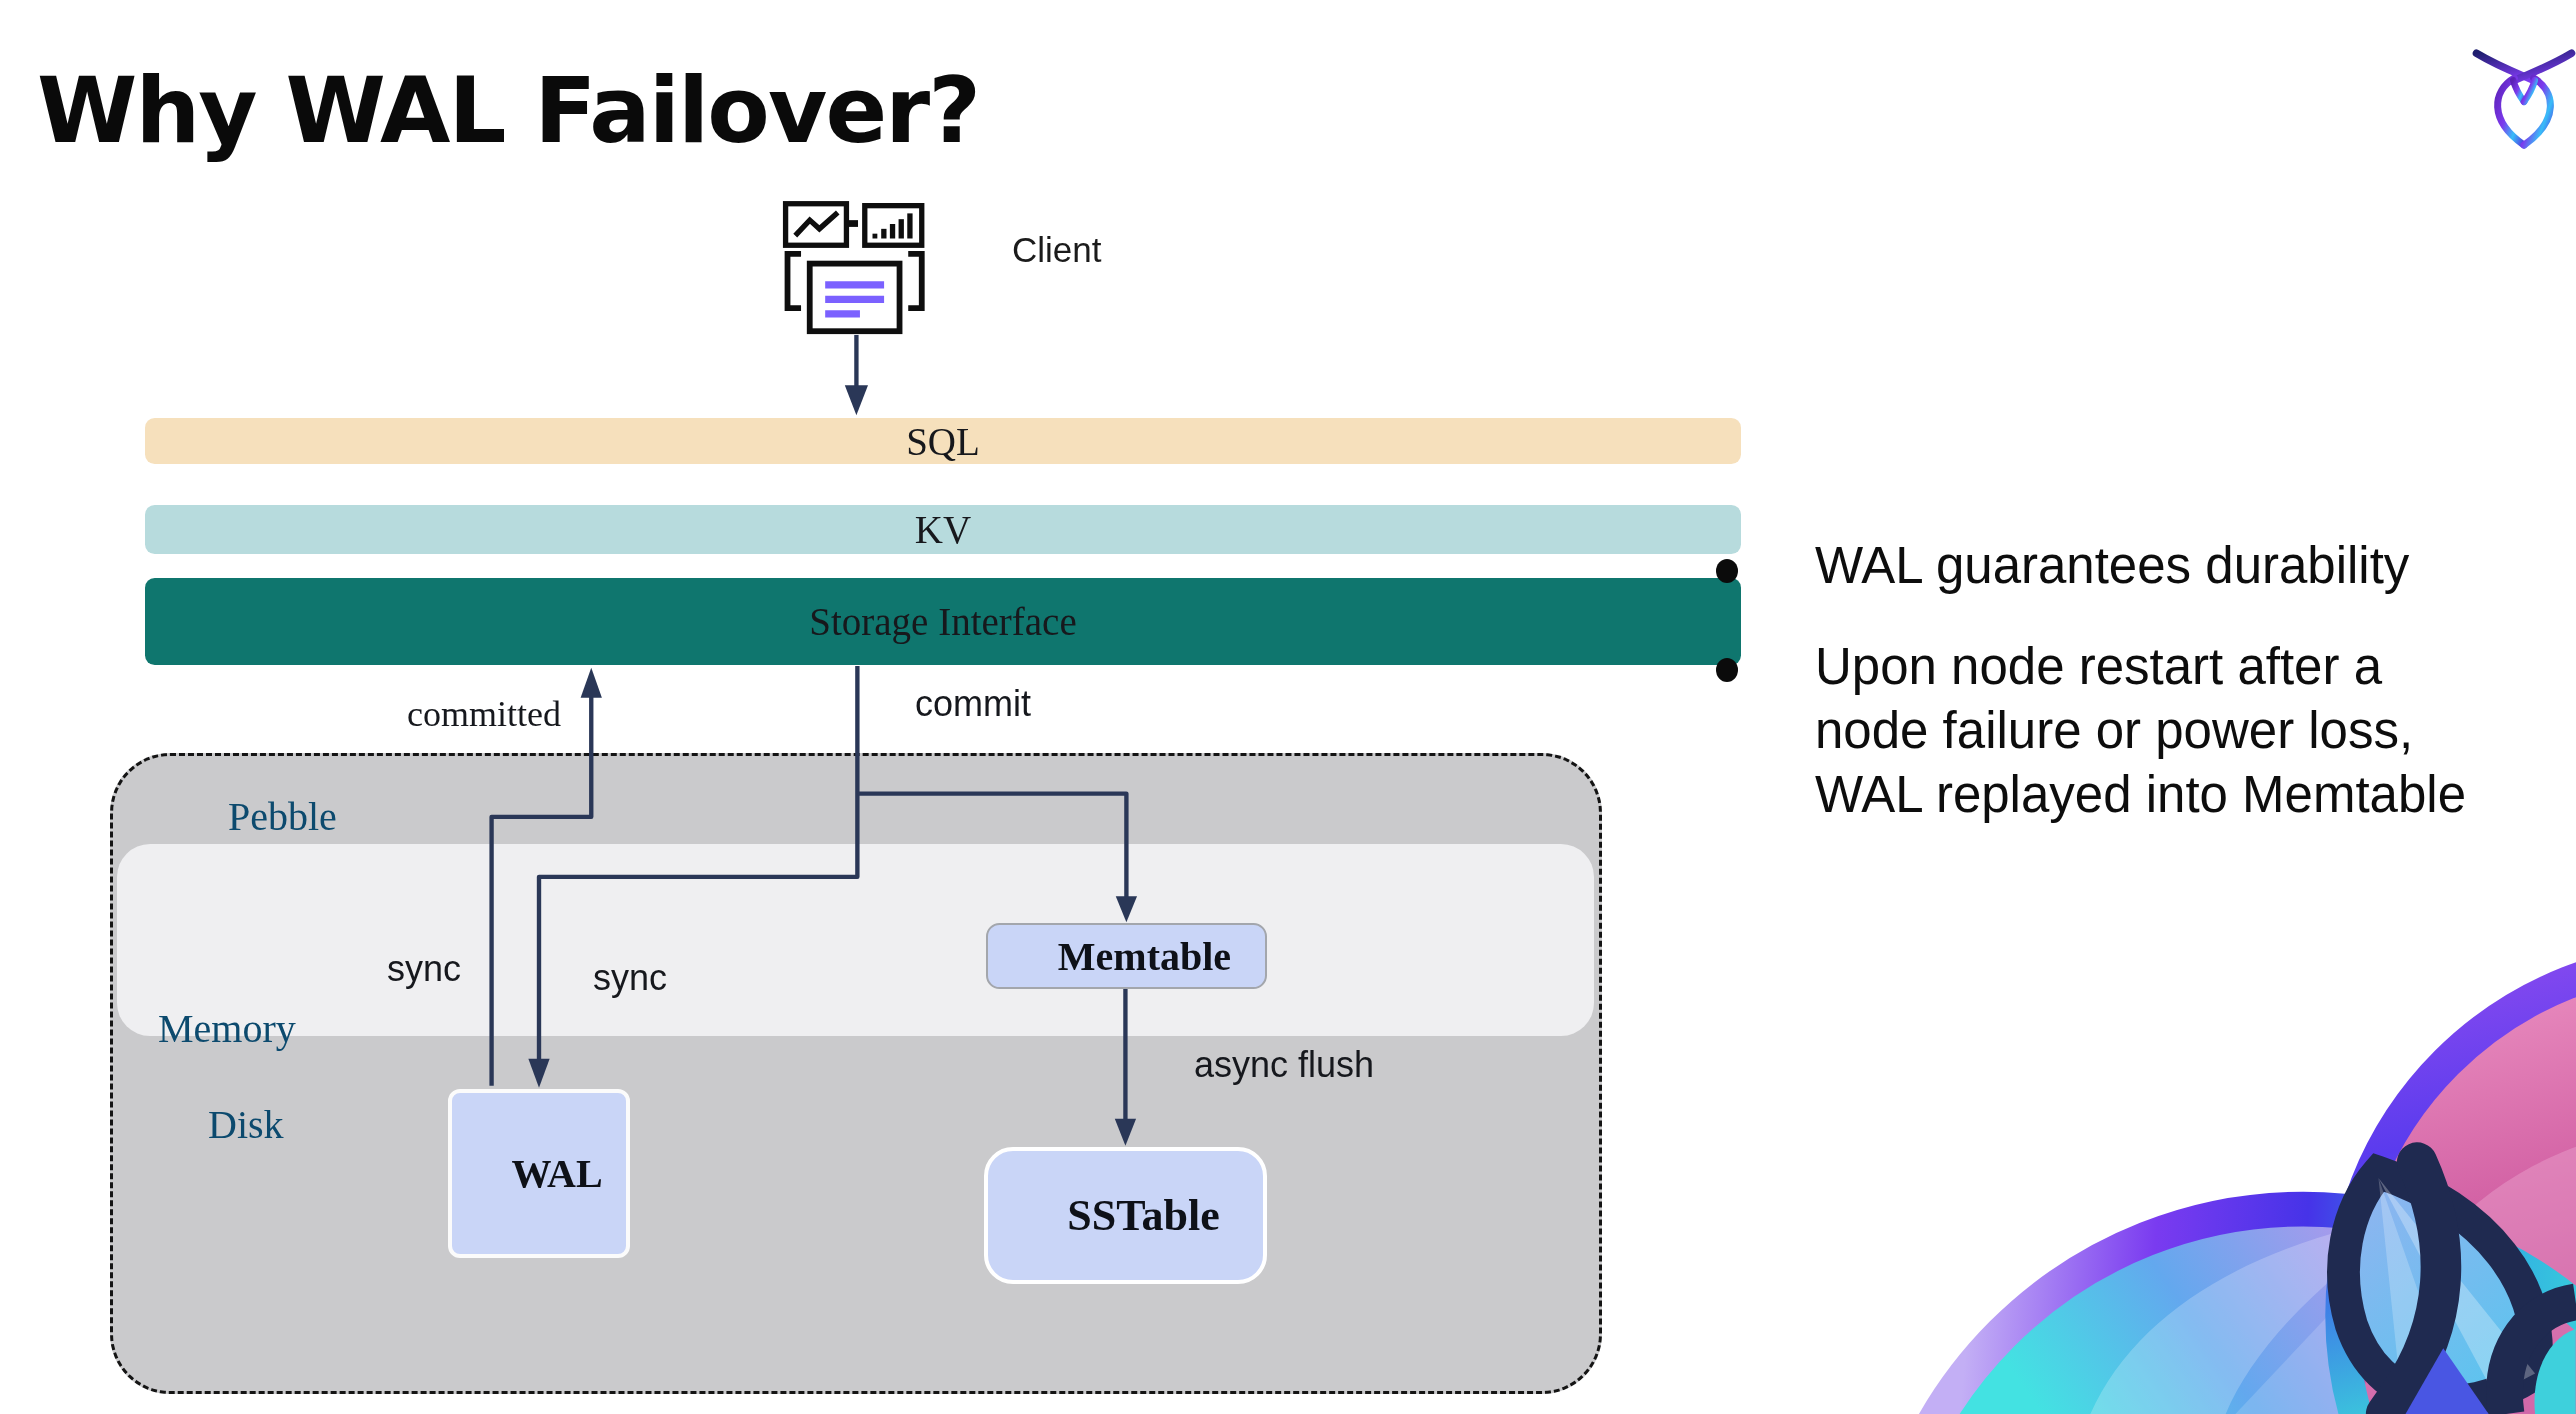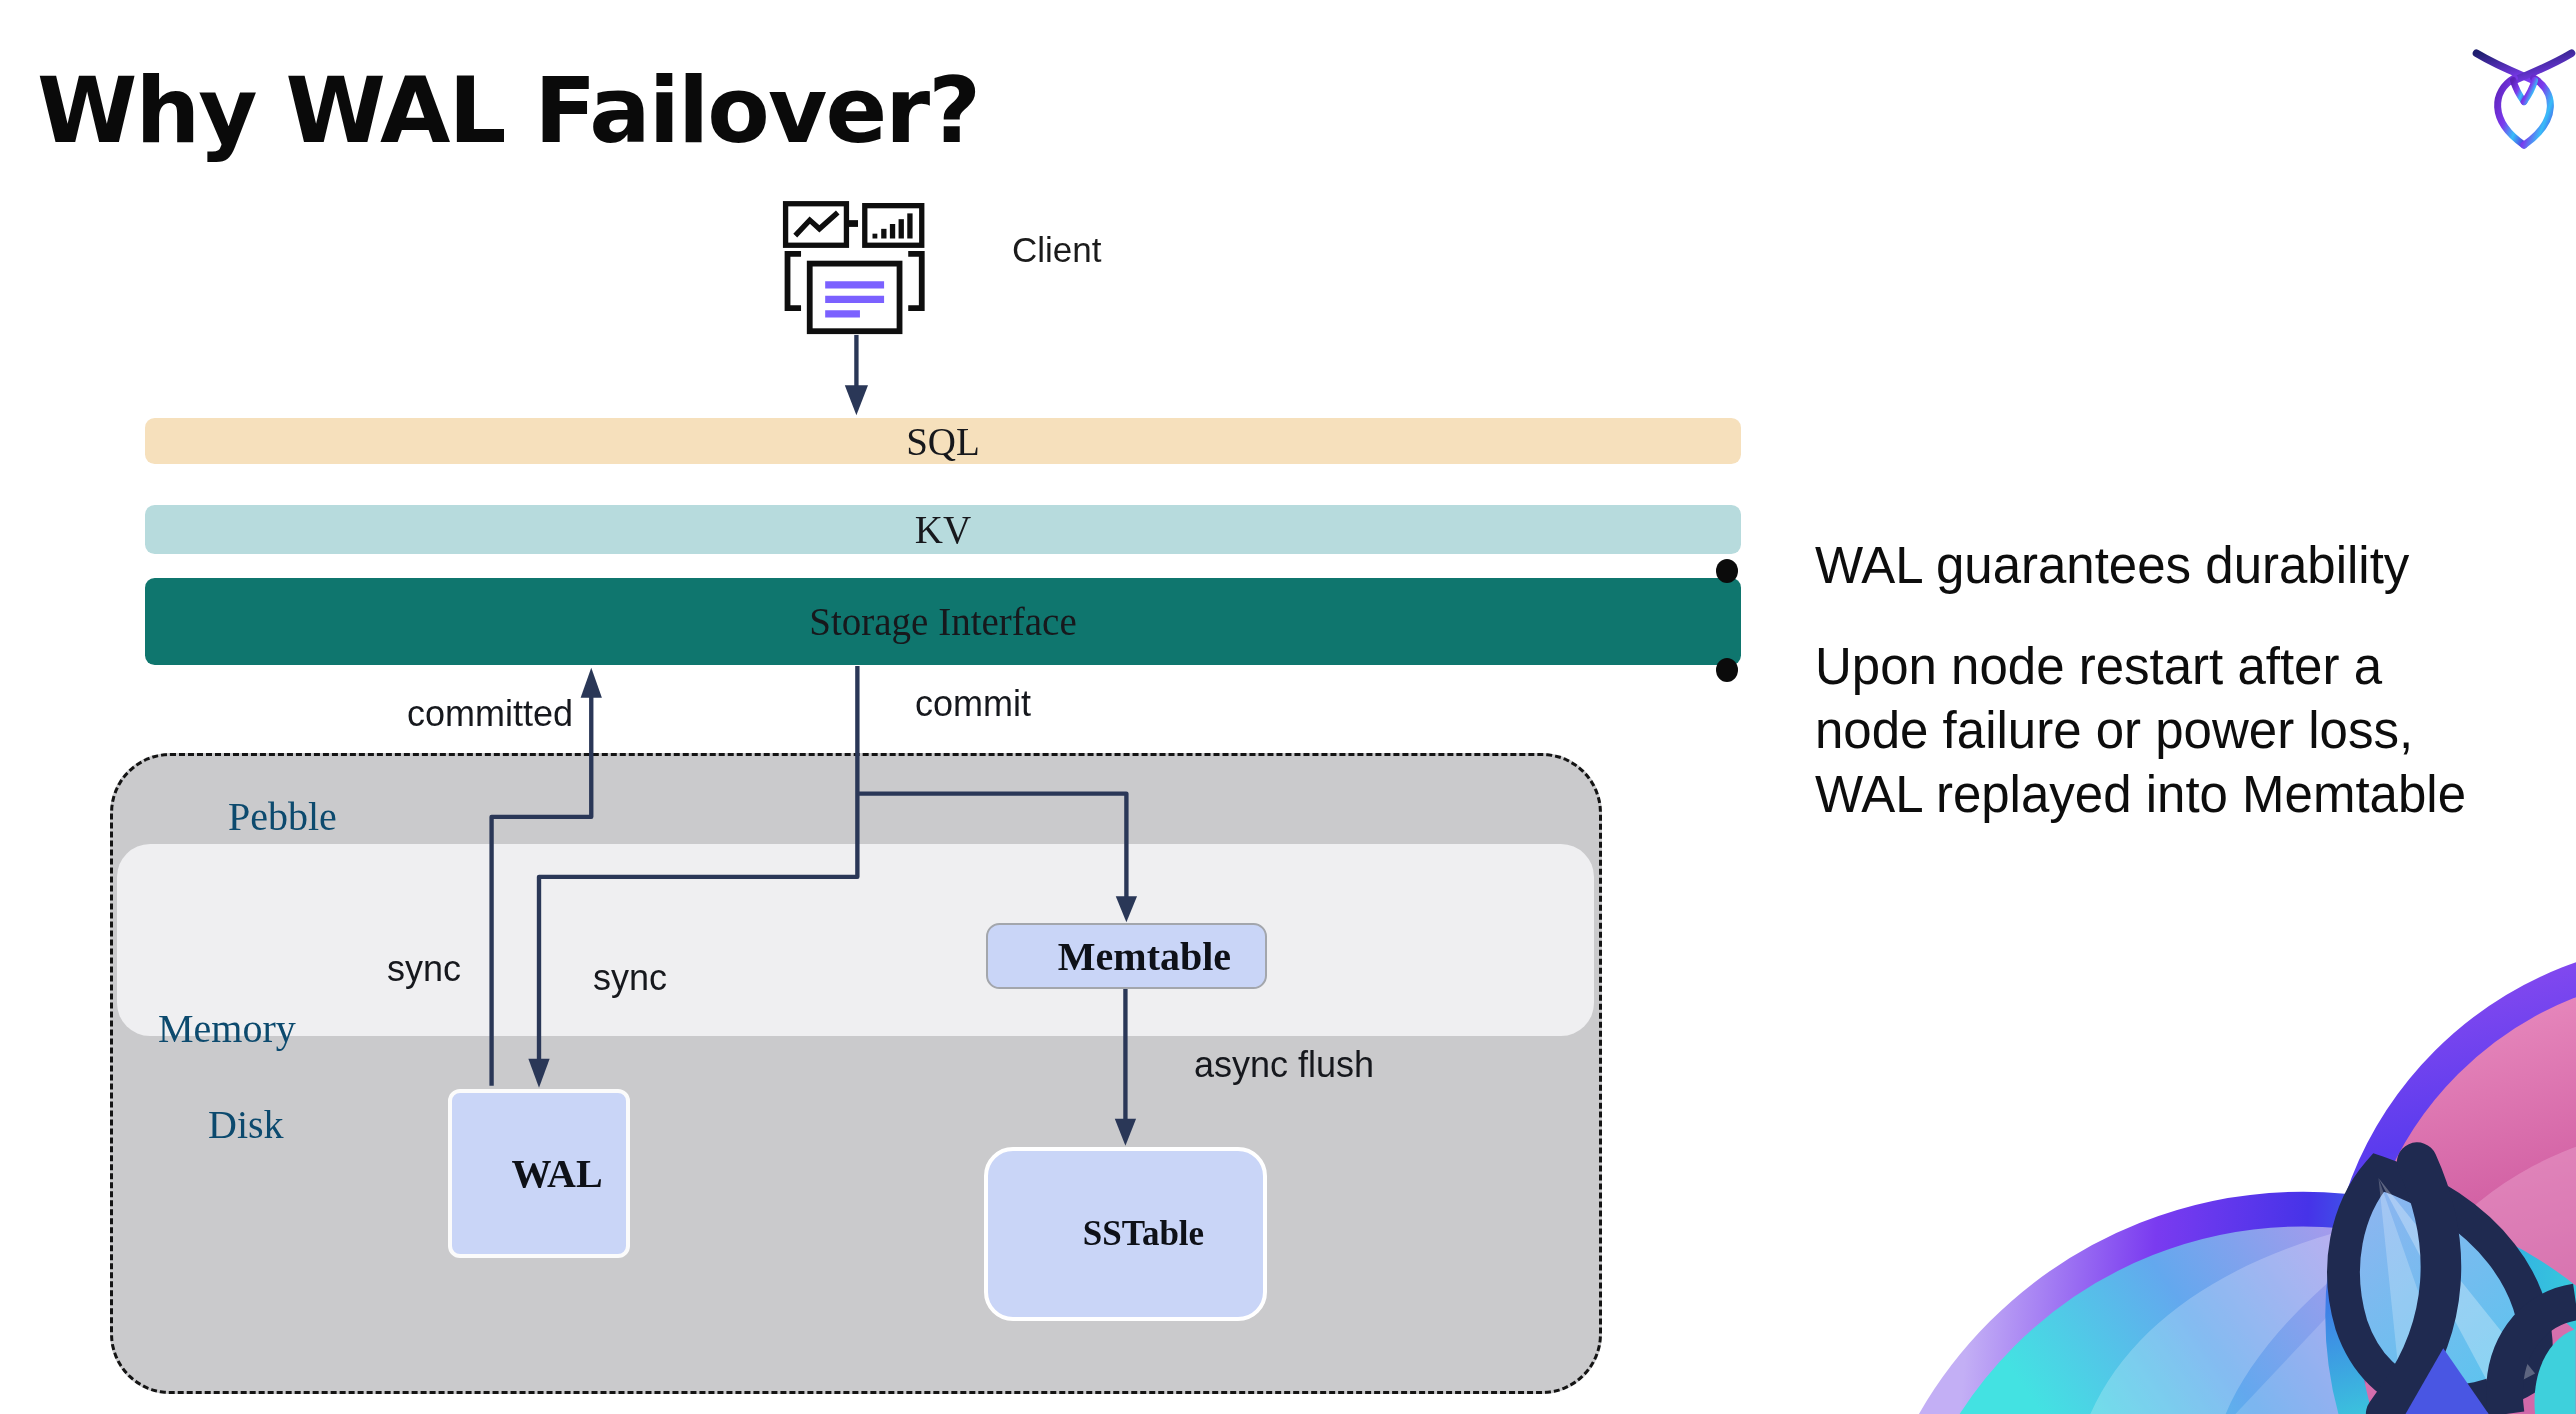--- a/index.html
+++ b/index.html
@@ -41,21 +41,21 @@
   .region-label {
     font-family:"Liberation Serif", serif; font-size:40px; color:#0c4a6e;
     white-space:nowrap;
   }
   .lbl-pebble { left:228px; top:793px; }
   .lbl-memory { left:158px; top:1005px; }
   .lbl-disk   { left:208px; top:1101px; }
 
   
   .edge-label { font-size:36px; color:#16181D; white-space:nowrap; }
-  .lbl-committed { left:407px; top:693px; }
+  .lbl-committed { left:407px; top:693px;font-family:Liberation Serif, serif; }
   .lbl-commit    { left:915px; top:683px; }
   .lbl-sync-left  { left:387px; top:948px; }
   .lbl-sync-right { left:593px; top:957px; }
   .lbl-async     { left:1194px; top:1044px; }
 
   
   .node {
     background:#C9D5F7; display:flex; align-items:center; justify-content:center;
     font-family:"Liberation Serif", serif; font-weight:700; color:#0E1118;
     box-sizing:border-box;
@@ -63,22 +63,22 @@
   }
   .node-wal {
     left:448px; top:1089px; width:182px; height:169px;
     border:4.8px solid #FBFBFB; border-radius:12px; font-size:40px;
   }
   .node-memtable {
     left:986px; top:923px; width:281px; height:66px;
     border:2.9px solid #A3A6AC; border-radius:13.5px; font-size:40px;
   }
   .node-sstable {
-    left:984px; top:1147px; width:283px; height:174px;
-    border:4.8px solid #FFFFFF; border-radius:29px; font-size:35px;
+    left:984px; top:1147px; width:283px; height:137px;
+    border:4.8px solid #FFFFFF; border-radius:29px; font-size:44px;
   }
 
   
   .client-label { left:1012px; top:230px; font-size:35px; color:#1B1B1B; }
 
   
   .bullet-dot {
     width:22px; height:24px; border-radius:50%; background:#0b0b0b;
   }
   .dot-1 { left:1716px; top:559px; }

